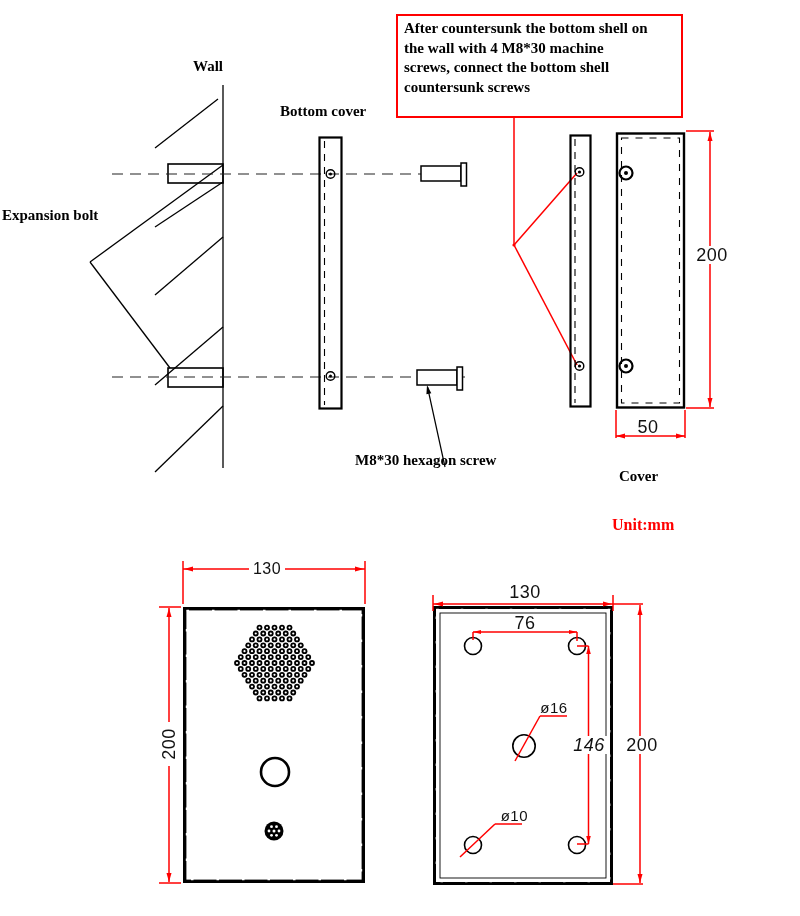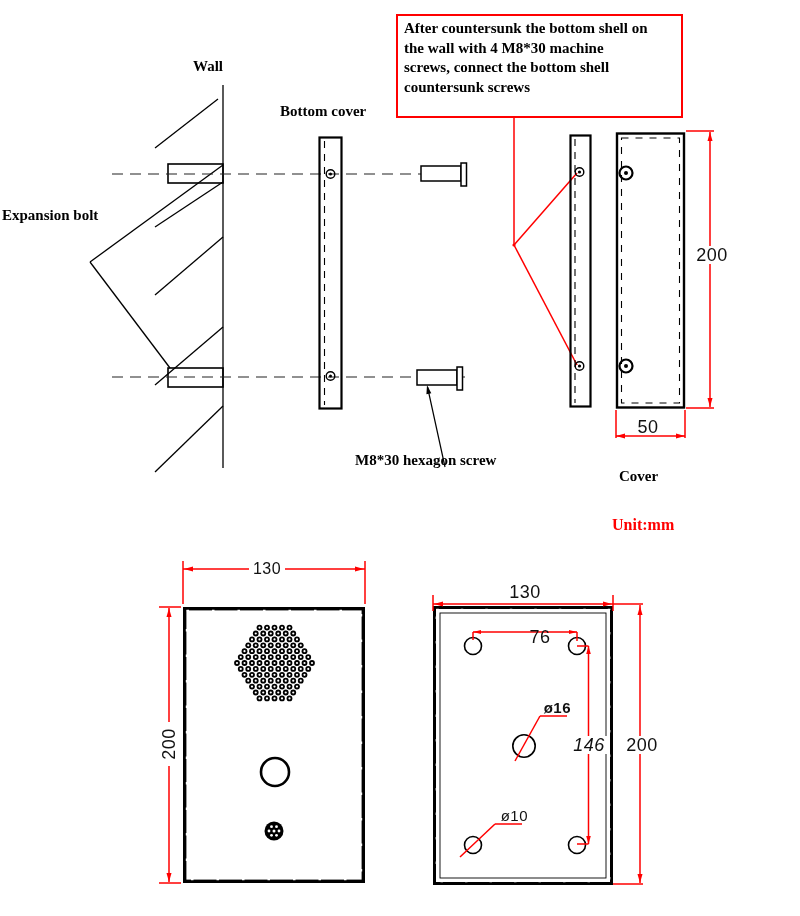--- a/index.html
+++ b/index.html
@@ -394,19 +394,19 @@
 
 <div class="lbl" style="left:619px;top:468px;width:62px;text-align:left;">Cover</div>
 
 <div class="unit">Unit:mm</div>
 
 <div class="dim onln" style="left:692px;top:246px;width:40px;">200</div>
 <div class="dim" style="left:630px;top:418px;width:36px;">50</div>
 <div class="dim onln" style="left:249px;top:561px;width:36px;font-size:16px;">130</div>
 <div class="dim onln rot" style="left:147px;top:735px;width:44px;">200</div>
 <div class="dim" style="left:506px;top:583px;width:38px;">130</div>
-<div class="dim" style="left:523px;top:614px;width:34px;margin-top:14px;">76</div>
+<div class="dim" style="left:508px;top:614px;width:34px;">76</div>
 <div class="dim onln" style="left:571px;top:736px;width:36px;font-style:italic;">146</div>
 <div class="dim onln" style="left:623px;top:736px;width:38px;">200</div>
-<div class="dim" style="left:537px;top:700px;width:34px;font-size:15px;text-align:right;font-weight:bold;">ø16</div>
+<div class="dim" style="left:537px;top:700px;width:34px;font-size:15px;text-align:center;">ø16</div>
 <div class="dim" style="left:494px;top:808px;width:34px;font-size:15px;text-align:right;">ø10</div>
 
 </div>
 
 </body></html>

